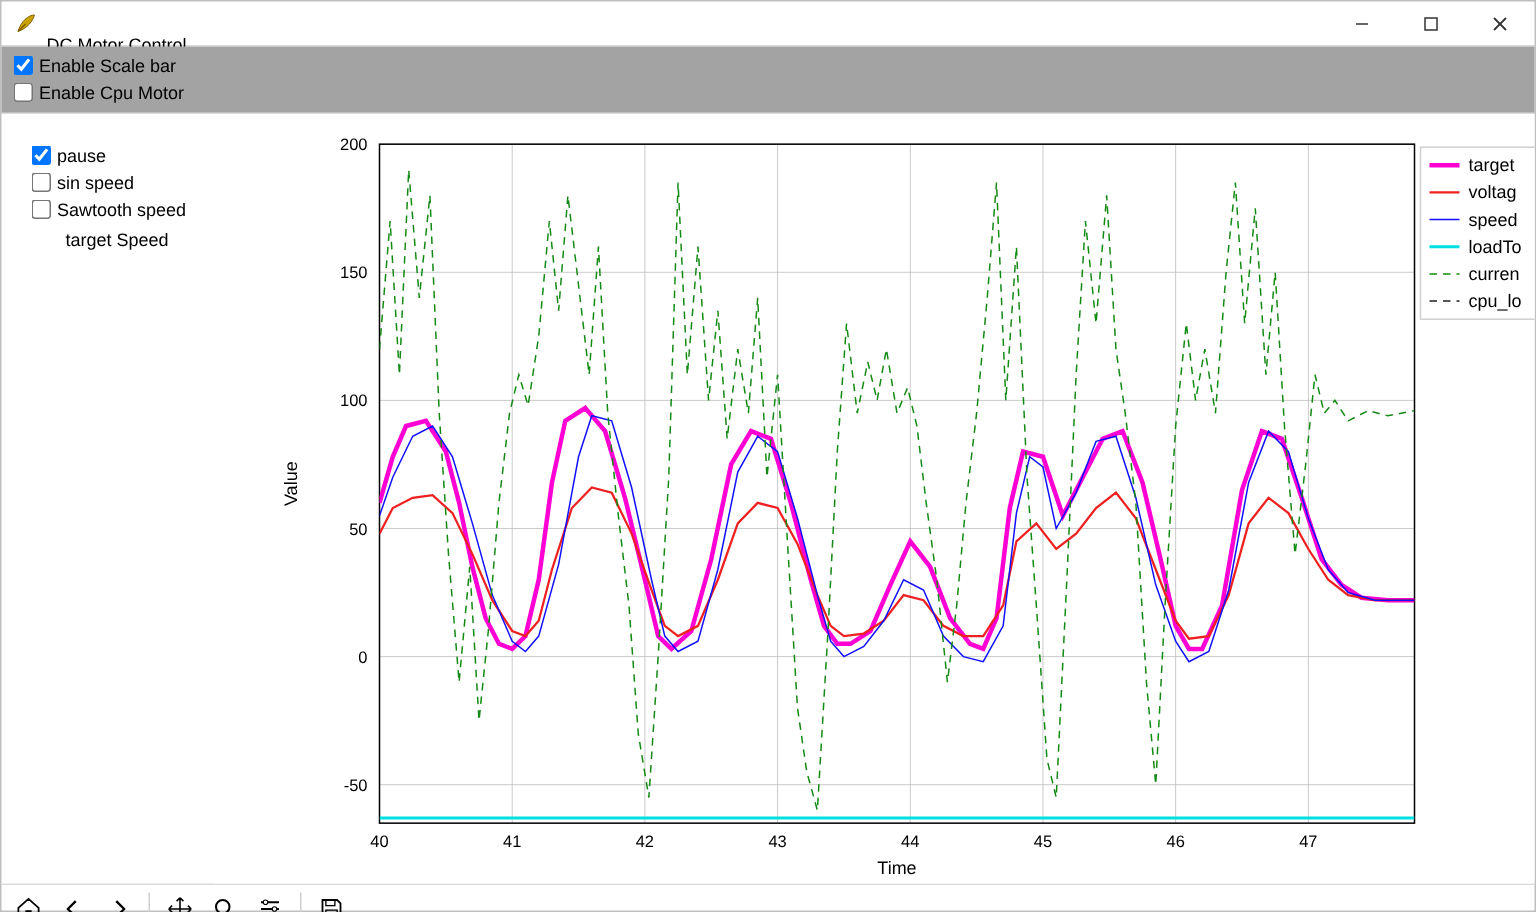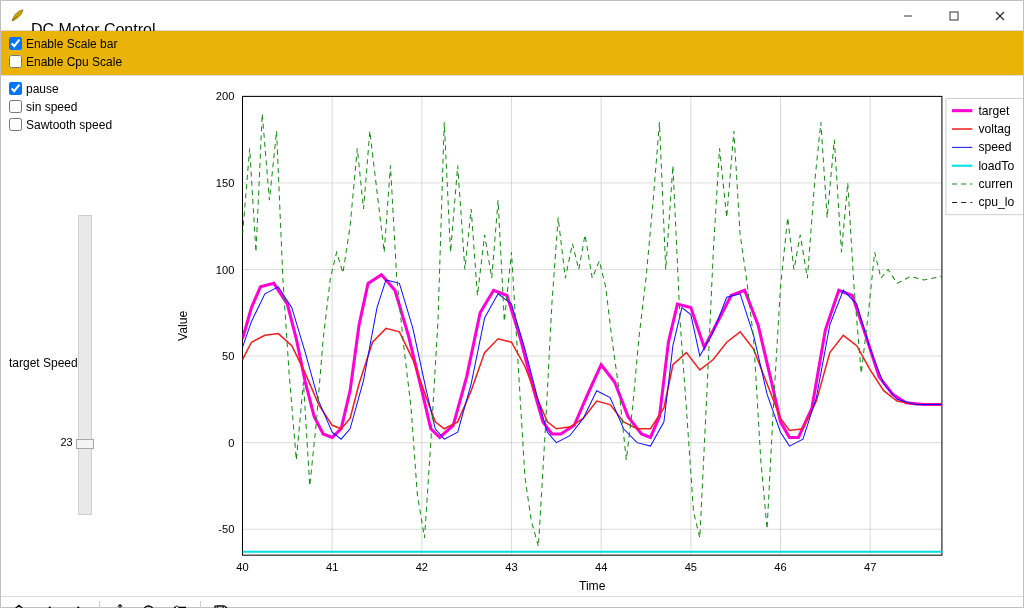--- a/index.html
+++ b/index.html
@@ -1,32 +1,32 @@
 <!DOCTYPE html>
 <html><head>
 <meta charset="utf-8">
 <style>
   * { box-sizing: border-box; margin: 0; padding: 0; font-family: "Segoe UI", Tahoma, sans-serif; font-size: 12px; }
   html, body { width: 1024px; height: 608px; overflow: hidden; background: #fff; }
   .window { width: 1024px; height: 608px; border: 1px solid #bfbfbf; display: flex; flex-direction: column; }
   .titlebar { height: 30px; display: flex; align-items: center; border-bottom: 1px solid #d9d9d9; }
   .titlebar .icon { width: 16px; height: 16px; margin: 0 6px 0 8px; }
-  .titlebar .title { flex: 0 0 auto; font-size: 16px; margin-top: 28px; }
+  .titlebar .title { flex: 0 0 auto; font-size: 12px; margin-top: 28px; }
   .titlebar .spacer { flex: 1; }
   .winbtn { width: 46px; height: 30px; display: flex; align-items: center; justify-content: center; color: #333; }
 
   .body { flex: 1; display: flex; flex-direction: column; }
 
-  .topbar { background: #eab308; border-bottom: 1px solid #dcdcdc; padding: 4px 8px; }
+  .topbar { background: #a3a3a3; border-bottom: 1px solid #dcdcdc; padding: 4px 8px; }
   .topbar label { display: block; line-height: 18px; }
 
   .midrow { flex: 1; display: flex; min-height: 0; }
-  .leftcol { width: 130px; display: flex; flex-direction: column; padding: 4px 8px; }
+  .leftcol { width: 130px; display: flex; flex-direction: column; padding: 19px 8px; margin-left: 12px; }
   .leftcol label { display: block; line-height: 18px; }
-  .scalewrap { flex: 1; display: flex; flex-direction: row; align-items: center; margin-top: 4px; }
+  .scalewrap { flex: 1; display: flex; flex-direction: column; align-items: center; margin-top: 4px; }
   .scalewrap .sclabel { margin-bottom: 4px; }
   .scaleslider { flex: 1; display: flex; align-items: center; }
   .scaleslider .track { position: relative; background: #e9e9e9; border: 1px solid #cfcfcf; width: 14px; height: 300px; }
   .scaleslider .thumb { position: absolute; left: -3px; width: 18px; height: 10px; background: #f4f4f4; border: 1px solid #a8a8a8; }
   .scaleslider .valtxt { position: absolute; right: 18px; font-size: 11px; }
 
   .plotarea { flex: 1; position: relative; background: #fff; }
   .plotarea svg { width: 100%; height: 100%; }
   .axlabel { font-size: 12px; fill: #000; }
   .ticklbl { font-size: 11px; fill: #000; }
@@ -67,37 +67,31 @@
         <svg width="10" height="10">
           <line x1="1" y1="1" x2="9" y2="9" stroke="currentColor" stroke-width="1.2"></line>
           <line x1="9" y1="1" x2="1" y2="9" stroke="currentColor" stroke-width="1.2"></line>
         </svg>
       </div>
   </div>
 
   <div class="body">
     <div class="topbar">
       <label><input type="checkbox" checked="" style=""><span>Enable Scale bar</span></label>
-      <label><input type="checkbox" style=""><span>Enable Cpu Scale</span></label>
+      <label><input type="checkbox" style=""><span>Enable Cpu Motor</span></label>
     </div>
 
     <div class="midrow">
       <div class="leftcol">
         <label><input type="checkbox" checked="" style=""><span>pause</span></label>
         <label><input type="checkbox" style=""><span>sin speed</span></label>
         <label><input type="checkbox" style=""><span>Sawtooth speed</span></label>
 
         <div class="scalewrap">
           <div class="sclabel">target Speed</div>
-          <div class="scaleslider">
-            <div class="track">
-              <div class="thumb" id="scale-thumb" style="top: 223.3px;"></div>
-              <div class="valtxt" id="scale-valtxt" style="top: 220.3px;">23</div>
-            </div>
-          </div>
         </div>
       </div>
 
       <div class="plotarea">
         <svg id="plot-svg" viewBox="0 0 880 510" preserveAspectRatio="none">
             <line x1="110" y1="20" x2="110" y2="470" class="gridline"></line>
             <text x="110" y="486" text-anchor="middle" class="ticklbl">40</text>
             <line x1="198.4615384615385" y1="20" x2="198.4615384615385" y2="470" class="gridline"></line>
             <text x="198.4615384615385" y="486" text-anchor="middle" class="ticklbl">41</text>
             <line x1="286.923076923077" y1="20" x2="286.923076923077" y2="470" class="gridline"></line>

